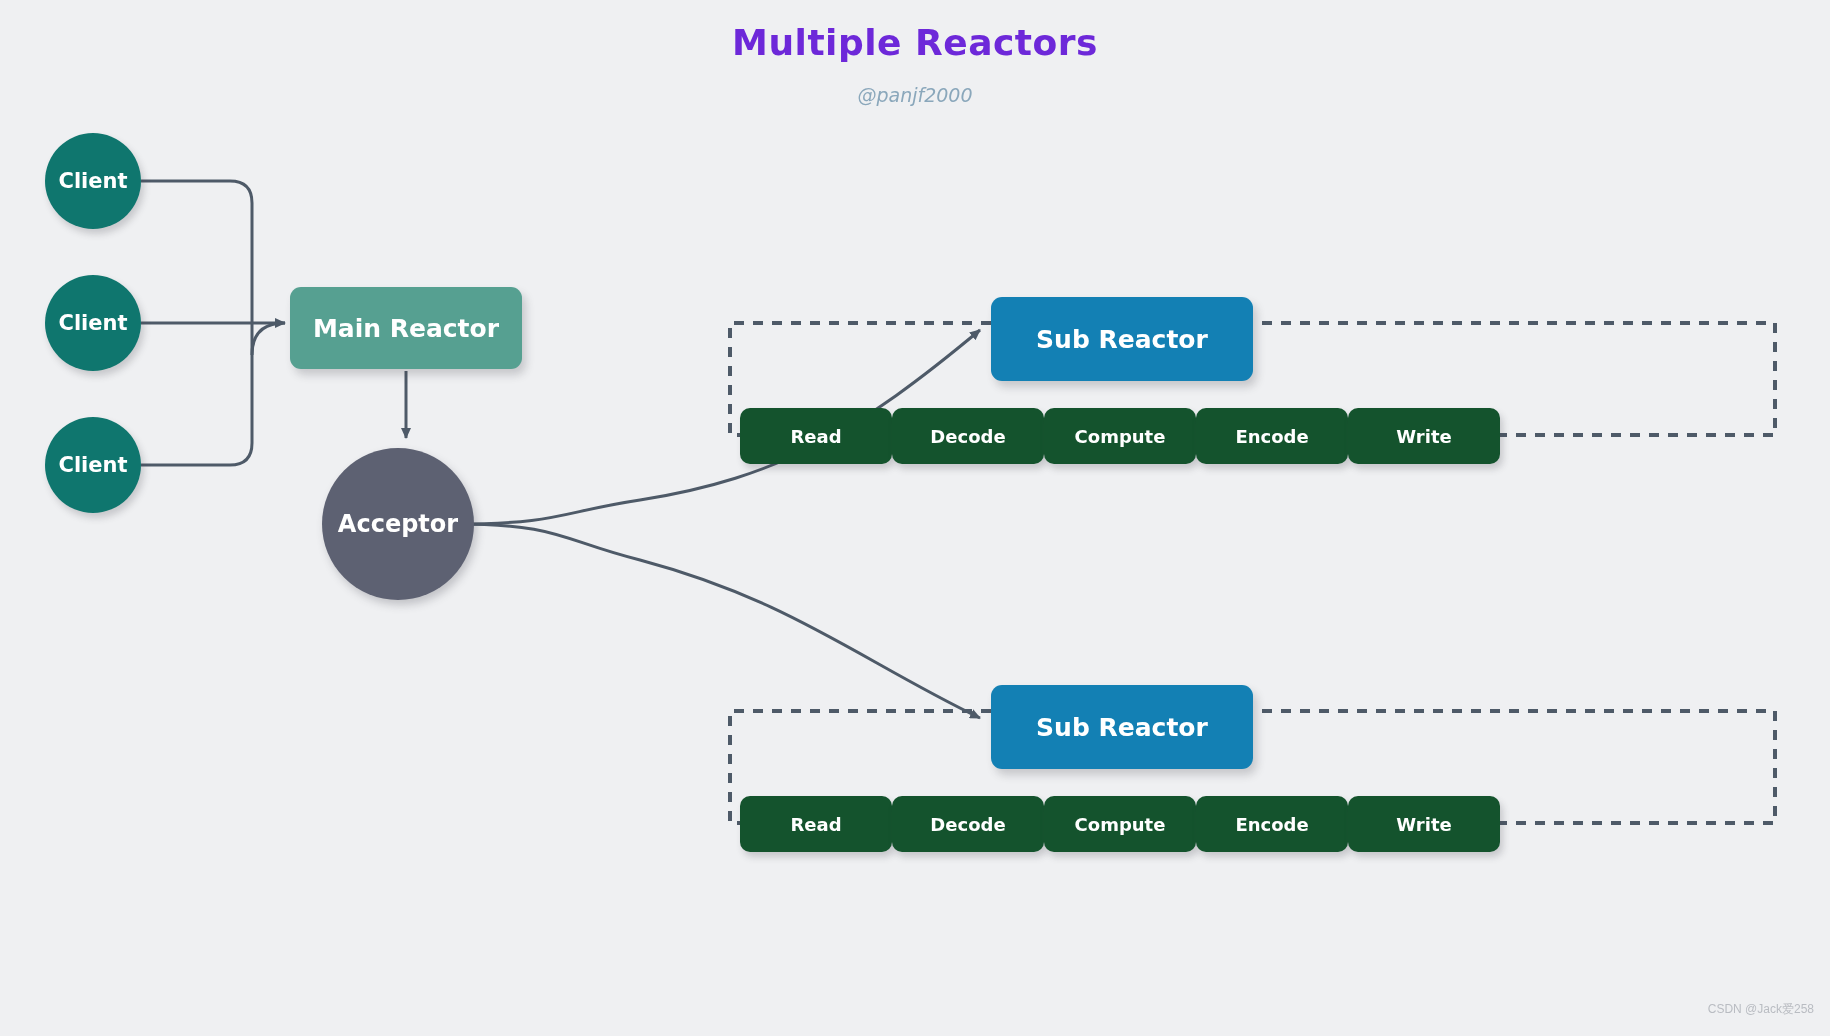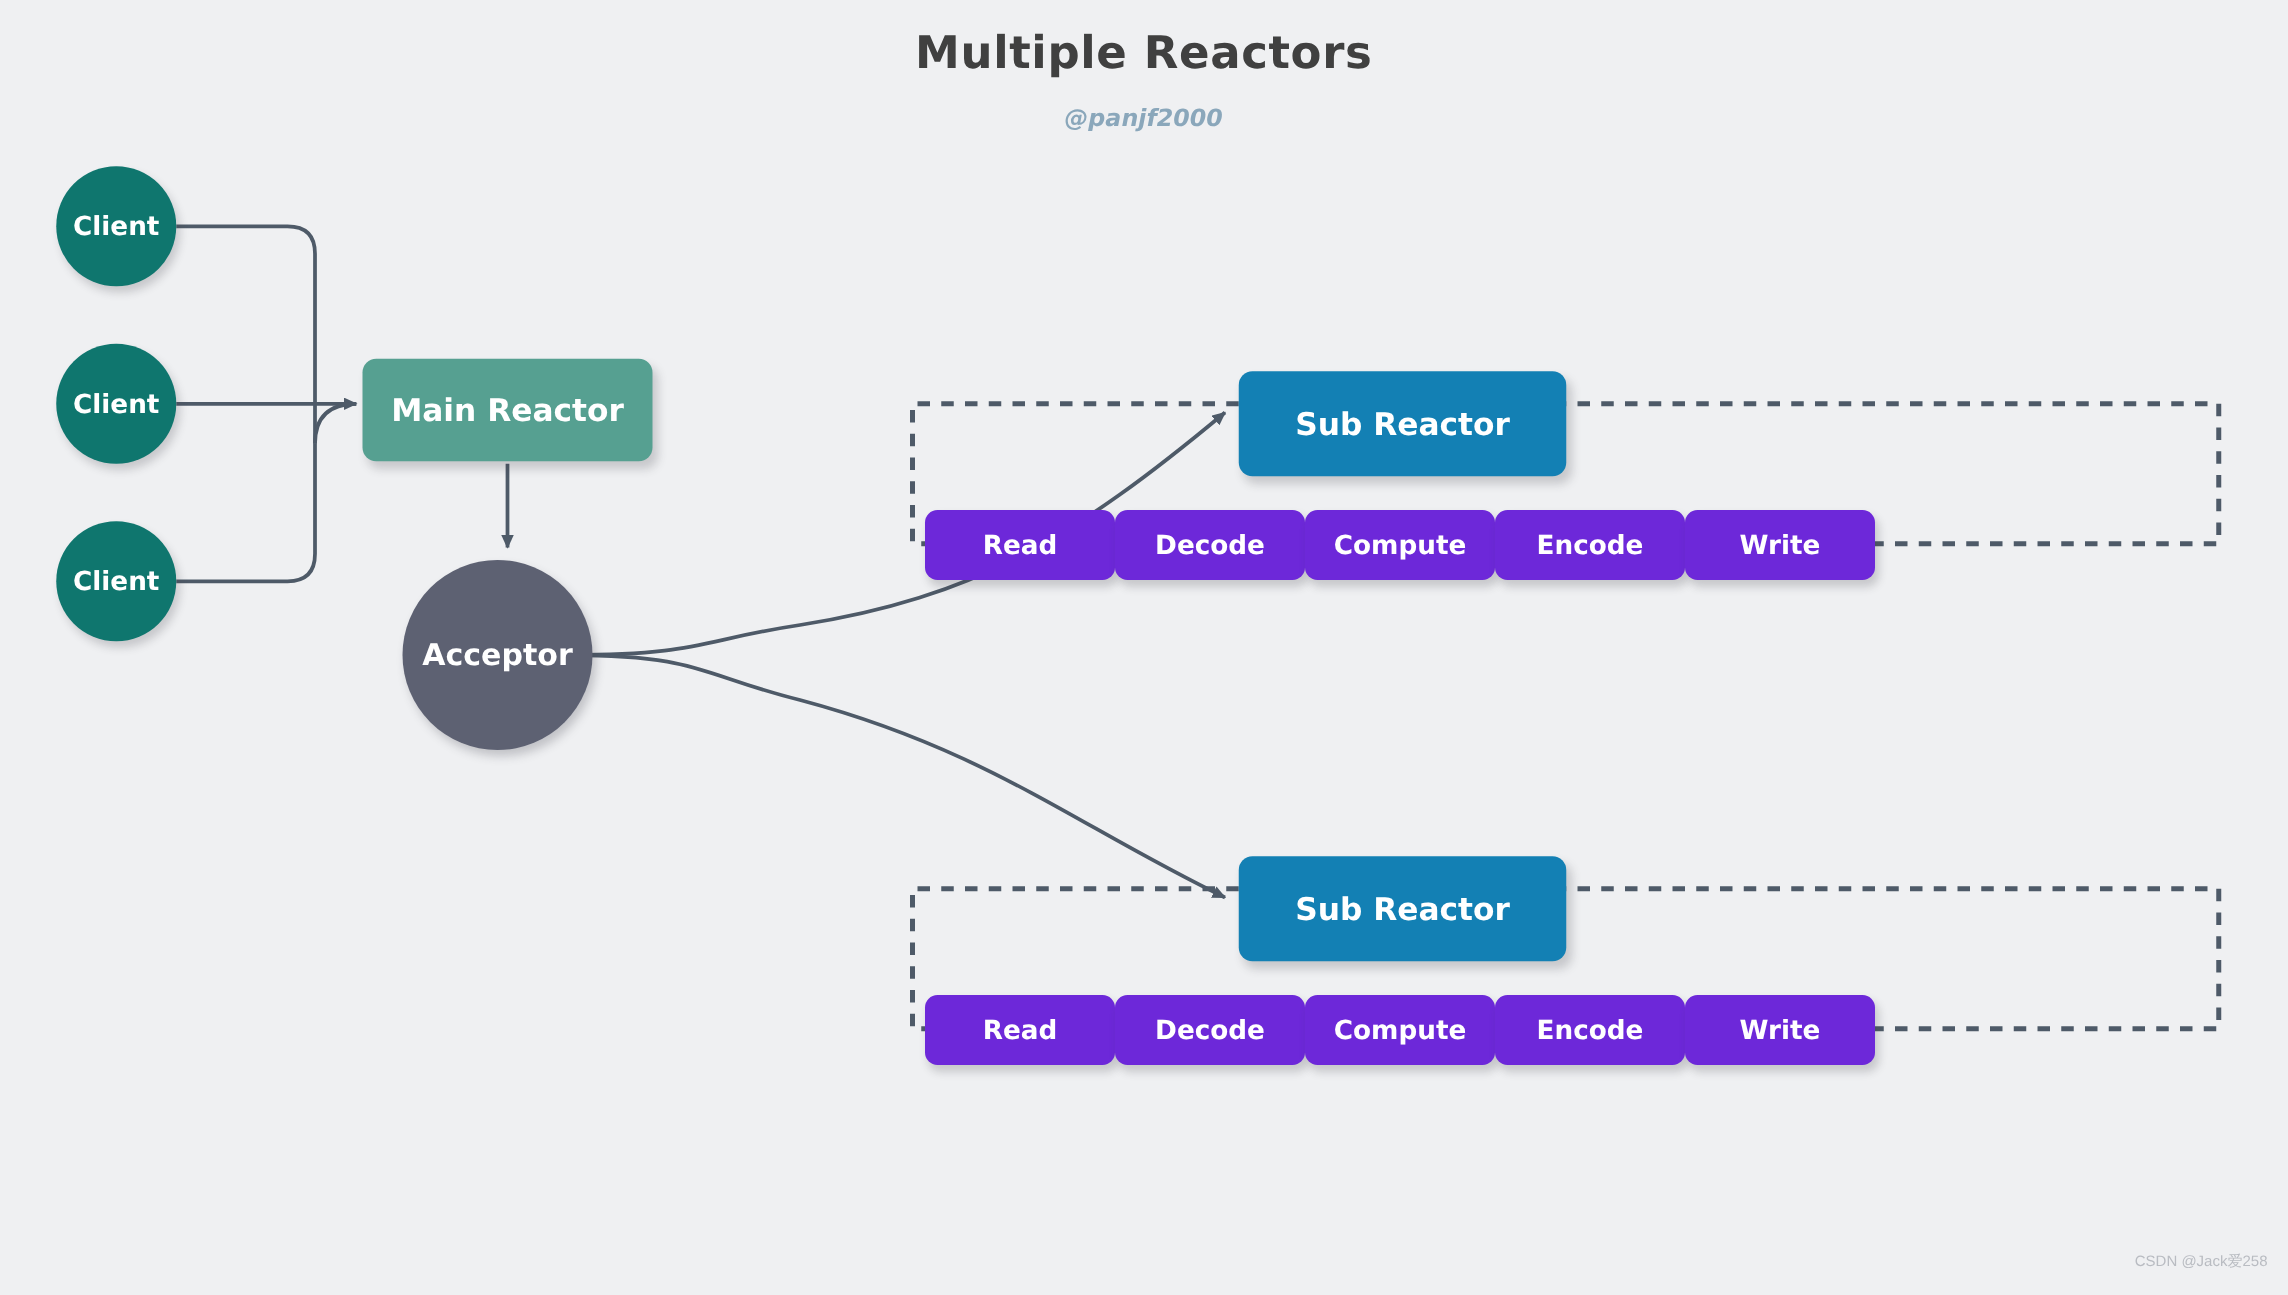--- a/index.html
+++ b/index.html
@@ -24,31 +24,31 @@
     pointer-events: none;
   }
   .title {
     position: absolute;
     left: 0;
     top: 22px;
     width: 1830px;
     text-align: center;
     font-size: 36px;
     font-weight: 700;
-    color: #404040;
+    color: #6d28d9;
     letter-spacing: 0.5px;
   }
   .subtitle {
     position: absolute;
     left: 0;
     top: 84px;
     width: 1830px;
     text-align: center;
     font-size: 19px;
-    font-weight: 700;
+    font-weight: 400;
     font-style: italic;
     color: #8aa7bb;
   }
   .node {
     position: absolute;
     display: flex;
     align-items: center;
     justify-content: center;
     color: #ffffff;
     font-weight: 700;
@@ -85,22 +85,22 @@
     border-radius: 11px;
     background: #1380b4;
     font-size: 25px;
     box-shadow: 4px 6px 8px rgba(60,60,70,0.22);
     margin-top: 11px;
   }
   .stage {
     width: 152px;
     height: 56px;
     border-radius: 10px;
-    background: #6d28d9;
-    font-size: 21px;
+    background: #14532d;
+    font-size: 18px;
     box-shadow: 3px 5px 7px rgba(60,60,70,0.22);
   }
   .watermark {
     position: absolute;
     right: 16px;
     bottom: 18px;
     font-size: 12px;
     color: #b9bcc2;
     font-family: "Liberation Sans", sans-serif;
   }

